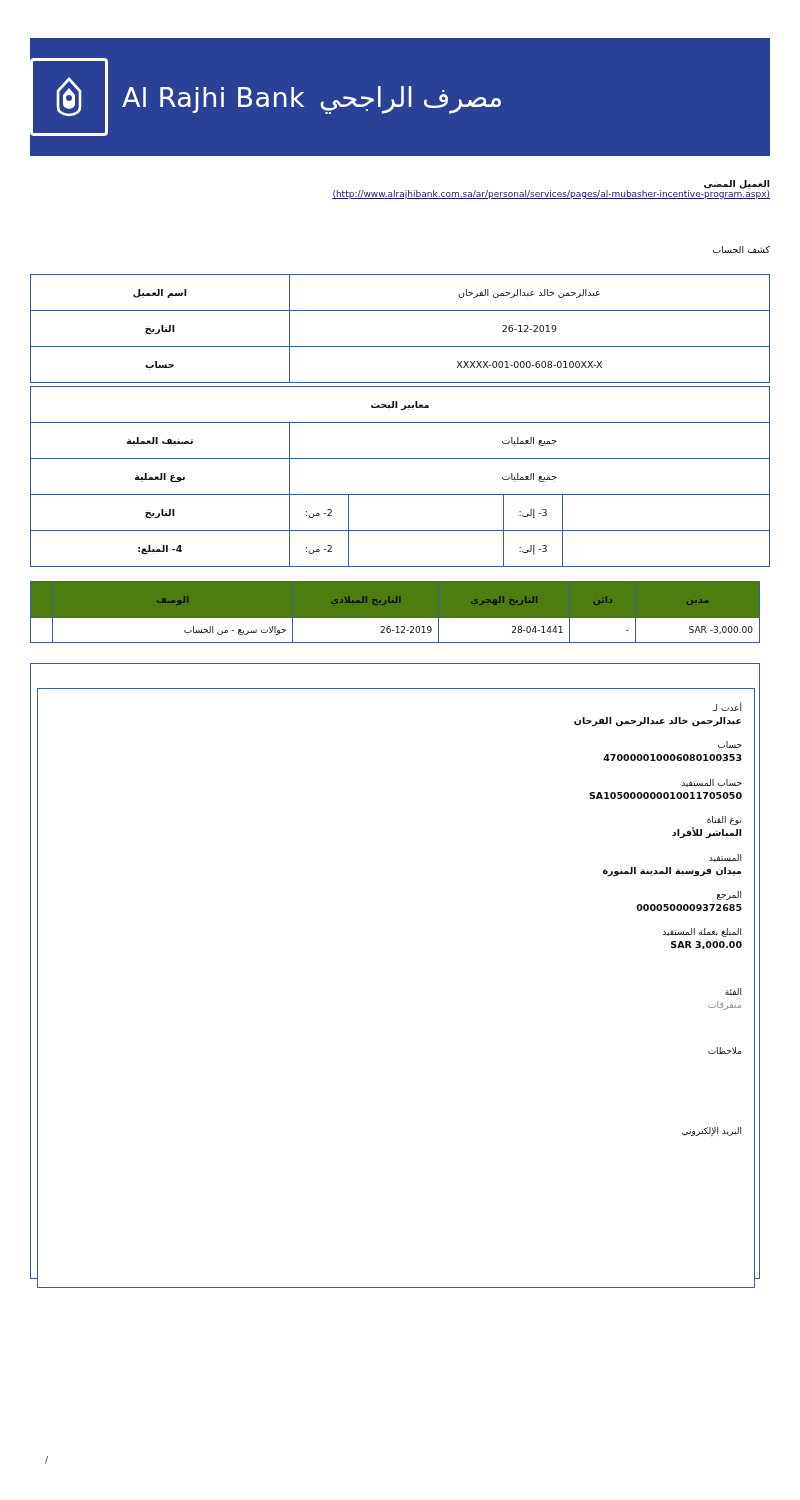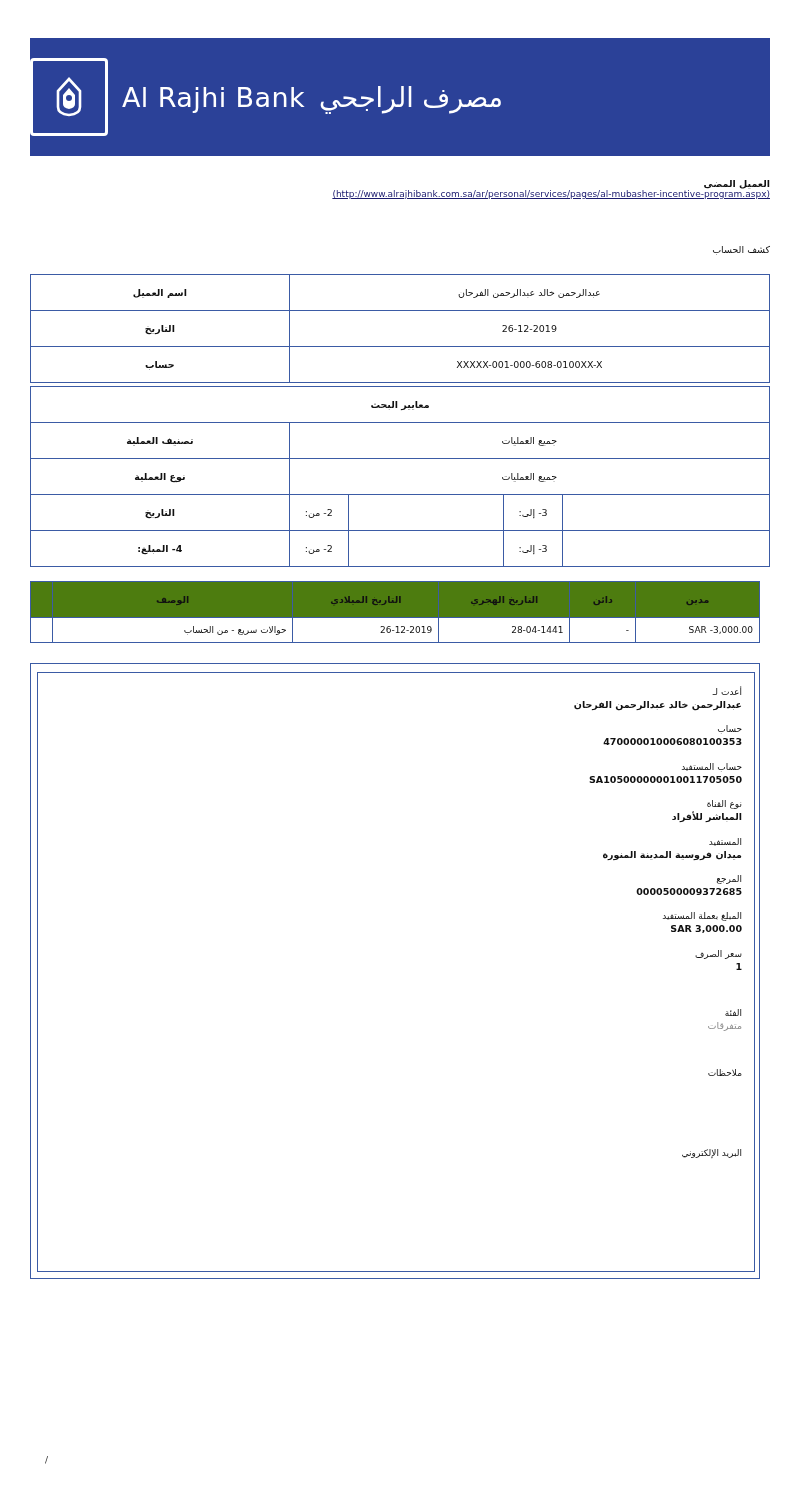--- a/index.html
+++ b/index.html
@@ -183,21 +183,21 @@
     top: 663px;
     width: 730px;
     height: 616px;
     border: 1px solid #3b5ba5;
     box-sizing: border-box;
     background: #ffffff;
   }
   .detail-inner {
     position: absolute;
     right: 4px;
-    top: 8px;
+    top: 24px;
     width: 718px;
     height: 600px;
     border: 1px solid #3b5ba5;
     box-sizing: border-box;
     background: #ffffff;
   }
   .detail-list {
     position: absolute;
     right: 0;
     top: 14px;
@@ -393,24 +393,20 @@
         <div class="detail-row">
           <span class="detail-label">المرجع</span>
           <span class="detail-value ltr">0000500009372685</span>
         </div>
 
         <div class="detail-row">
           <span class="detail-label">المبلغ بعملة المستفيد</span>
           <span class="detail-value ltr">SAR 3,000.00</span>
         </div>
 
-        <div class="detail-row">
-          <span class="detail-label">سعر الصرف</span>
-          <span class="detail-value ltr">1</span>
-        </div>
 
         <div class="spacer-lg"></div>
 
         <div class="detail-row">
           <span class="detail-label">الفئة</span>
           <span class="detail-value muted">متفرقات</span>
         </div>
 
         <div class="spacer-lg"></div>
 

